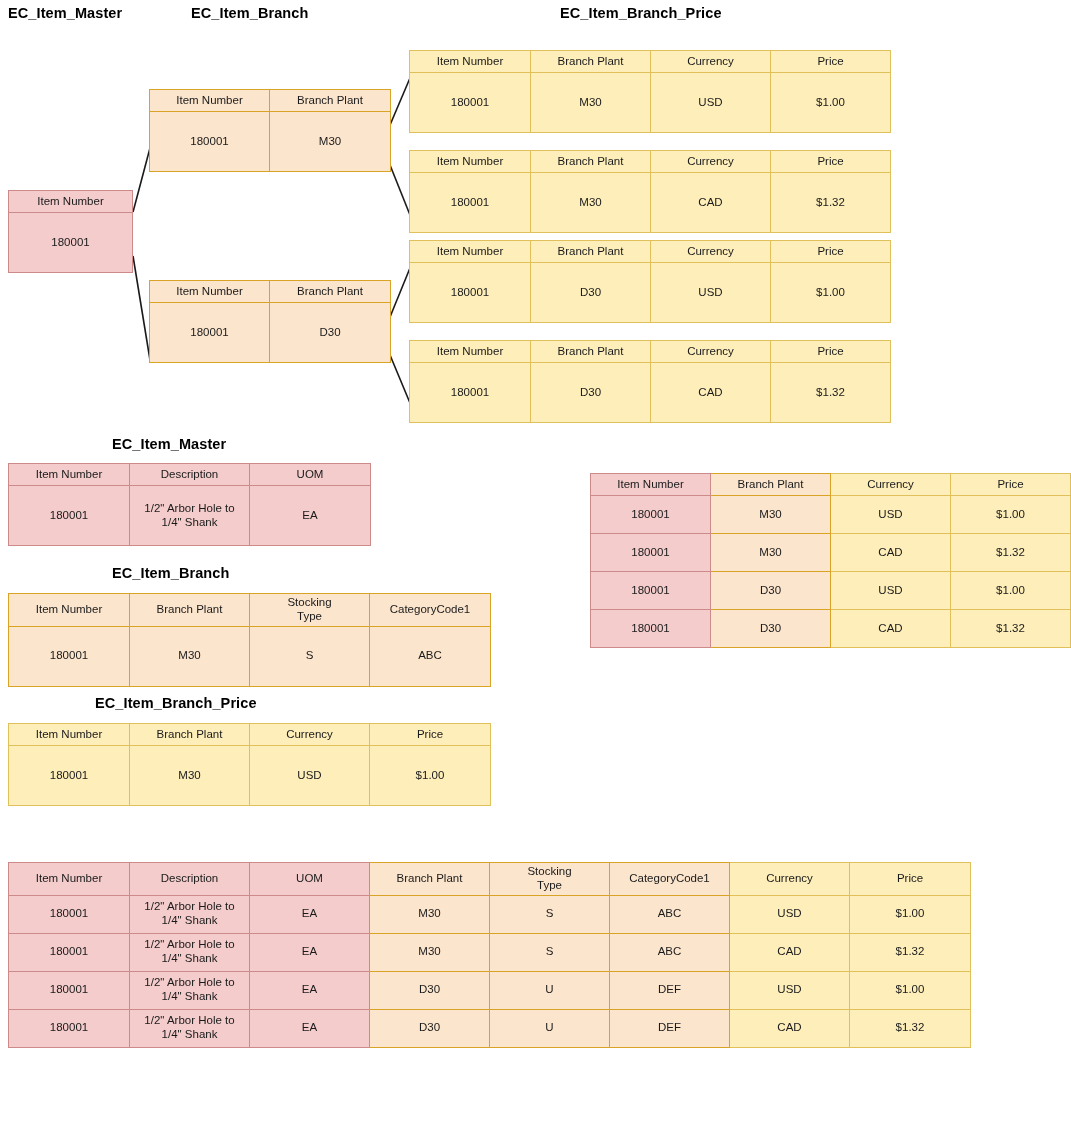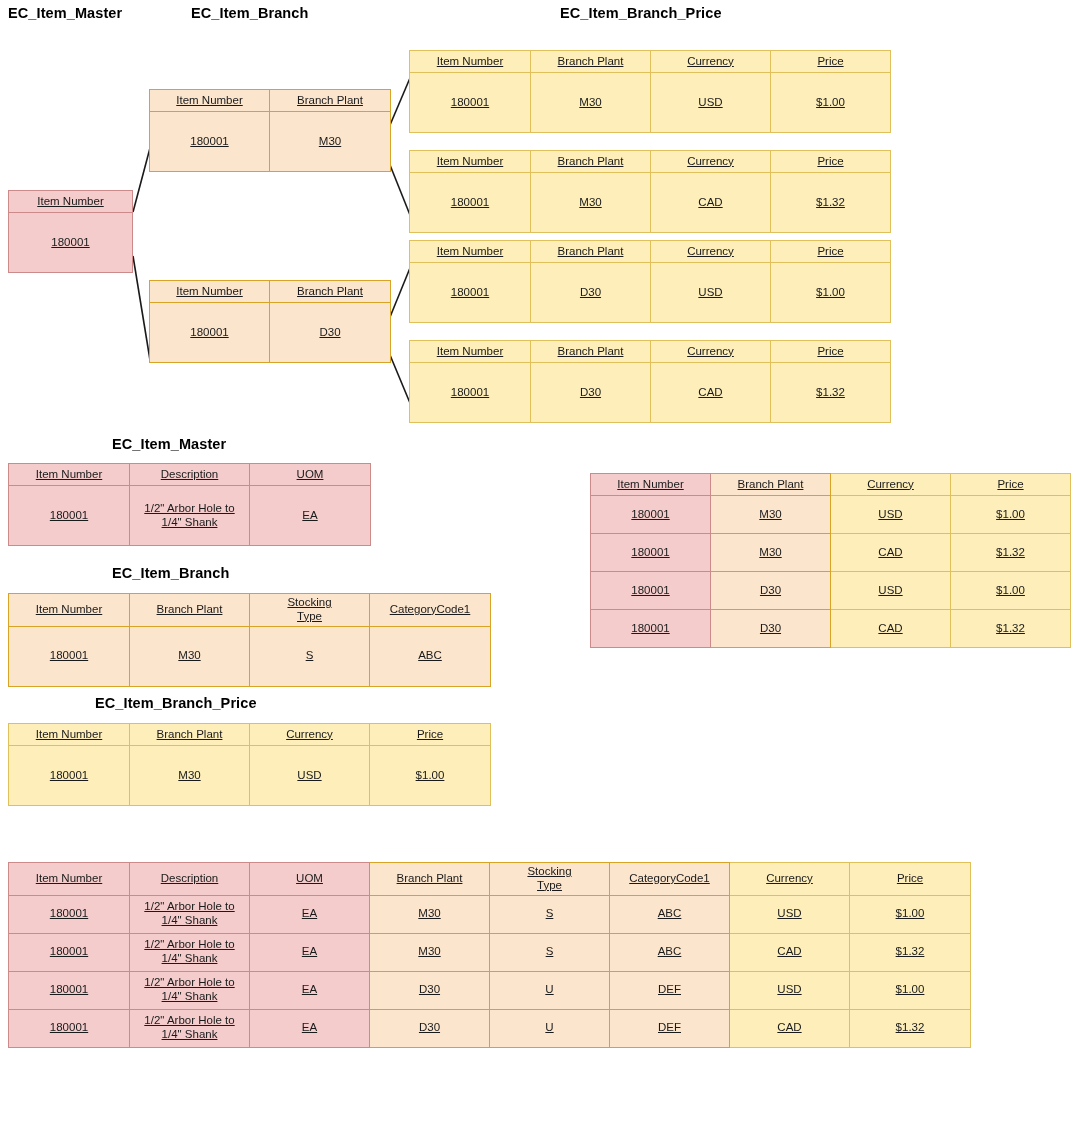--- a/index.html
+++ b/index.html
@@ -37,21 +37,21 @@
     white-space: nowrap;
     letter-spacing: 0.1px;
   }
   .tbl {
     position: absolute;
     display: table;
     border-collapse: collapse;
     table-layout: fixed;
     z-index: 2;
   }
-  .trow { display: table-row; text-decoration: underline; }
+  .trow { display: table-row; }
   .cell {
     display: table-cell;
     vertical-align: middle;
     text-align: center;
     font-size: 11.5px;
     line-height: 1.2;
     padding: 2px 3px;
     box-sizing: border-box;
     overflow: hidden;
   }

